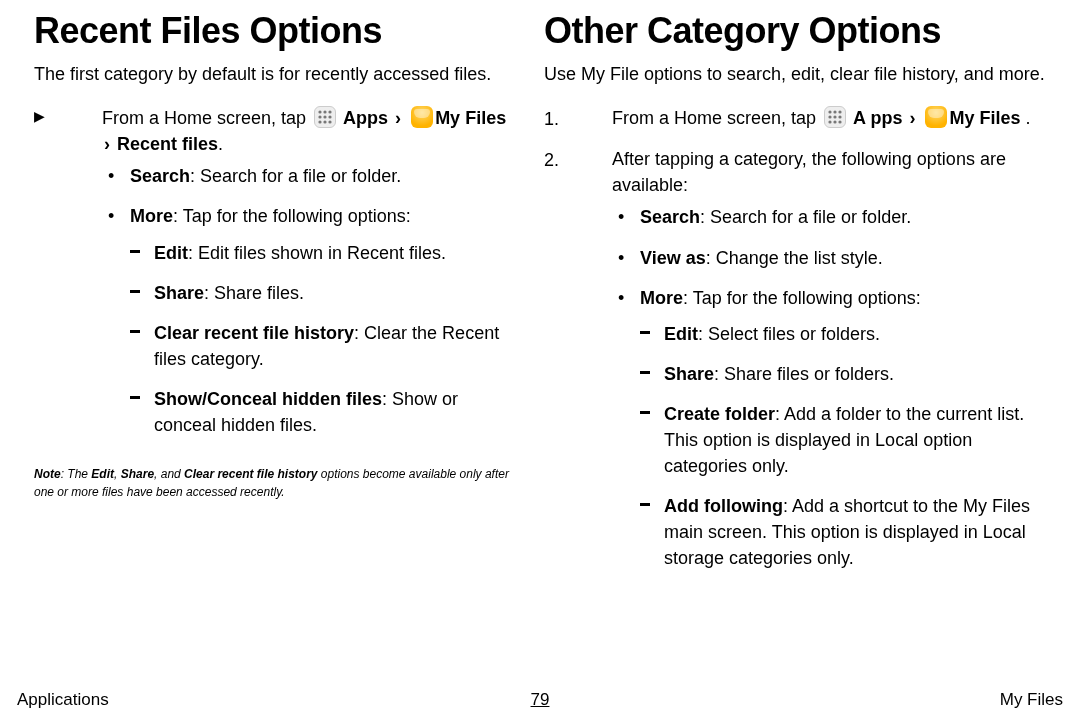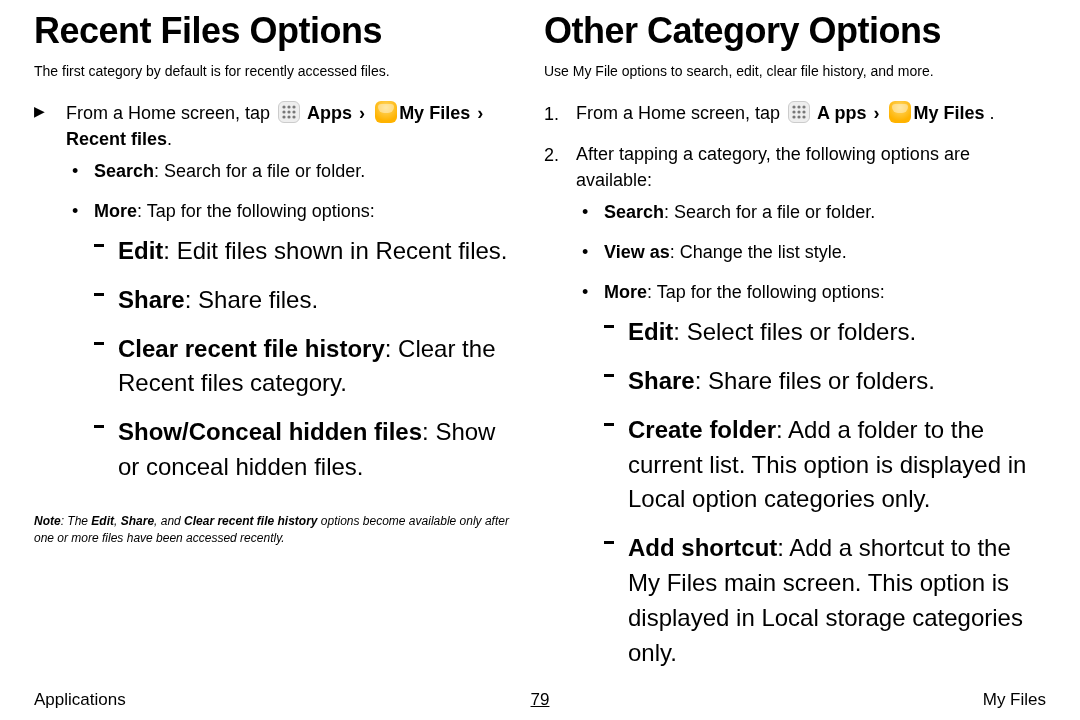--- a/index.html
+++ b/index.html
@@ -25,38 +25,38 @@
     padding-right: 0;
     padding-left: 4px;
   }
   h1 {
     font-size: 36px;
     font-weight: bold;
     margin: 0 0 10px 0;
     letter-spacing: -0.5px;
   }
   .intro {
-    font-size: 14px;
+    font-size: 18px;
     line-height: 1.4;
     margin: 0 0 18px 0;
   }
 
   .step {
     display: flex;
     font-size: 18px;
     line-height: 1.45;
     margin-bottom: 14px;
   }
   .step .marker {
     width: 32px;
     flex: 0 0 32px;
     text-align: left;
     padding-top: 1px;
   }
-  .step .body { flex: 1; }
+  .step .body { flex: 1; margin-left: 36px; }
 
   .arrow-marker {
     font-size: 14px;
     padding-top: 4px;
   }
 
   .bullet-list {
     margin: 6px 0 14px 0;
     padding: 0;
     list-style: none;
@@ -77,21 +77,21 @@
   }
 
   .dash-list {
     margin: 10px 0 0 0;
     padding: 0;
     list-style: none;
   }
   .dash-list > li {
     position: relative;
     padding-left: 24px;
-    font-size: 24px;
+    font-size: 18px;
     line-height: 1.45;
     margin-bottom: 14px;
   }
   .dash-list > li::before {
     content: "";
     position: absolute;
     left: 0;
     top: 10px;
     width: 10px;
     height: 3px;
@@ -130,21 +130,21 @@
   .note {
     font-size: 12px;
     line-height: 1.45;
     font-style: italic;
   }
 
   .footer {
     display: flex;
     align-items: center;
     height: 40px;
-    padding: 0 34px;
+    padding: 0 17px;
     font-size: 17px;
   }
   .footer .left { flex: 1; text-align: left; }
   .footer .center { flex: 0 0 auto; text-align: right; text-decoration: underline; }
   .footer .right { flex: 1; text-align: right; }
 </style>
 </head>
 <body>
 
 <div class="page">
@@ -255,21 +255,21 @@
               <li>
                 <span class="bold">Edit</span><span>: Select files or folders.</span>
               </li>
               <li>
                 <span class="bold">Share</span><span>: Share files or folders.</span>
               </li>
               <li>
                 <span class="bold">Create folder</span><span>: Add a folder to the current list. This option is displayed in Local option categories only.</span>
               </li>
               <li>
-                <span class="bold">Add shortcut</span><span>: Add a shortcut to the My Files main screen. This option is displayed in Local storage categories only.</span>
+                <span class="bold">Add following</span><span>: Add a shortcut to the My Files main screen. This option is displayed in Local storage categories only.</span>
               </li>
             </ul>
           </li>
         </ul>
       </div>
     </div>
   </div>
 
 </div>
 

